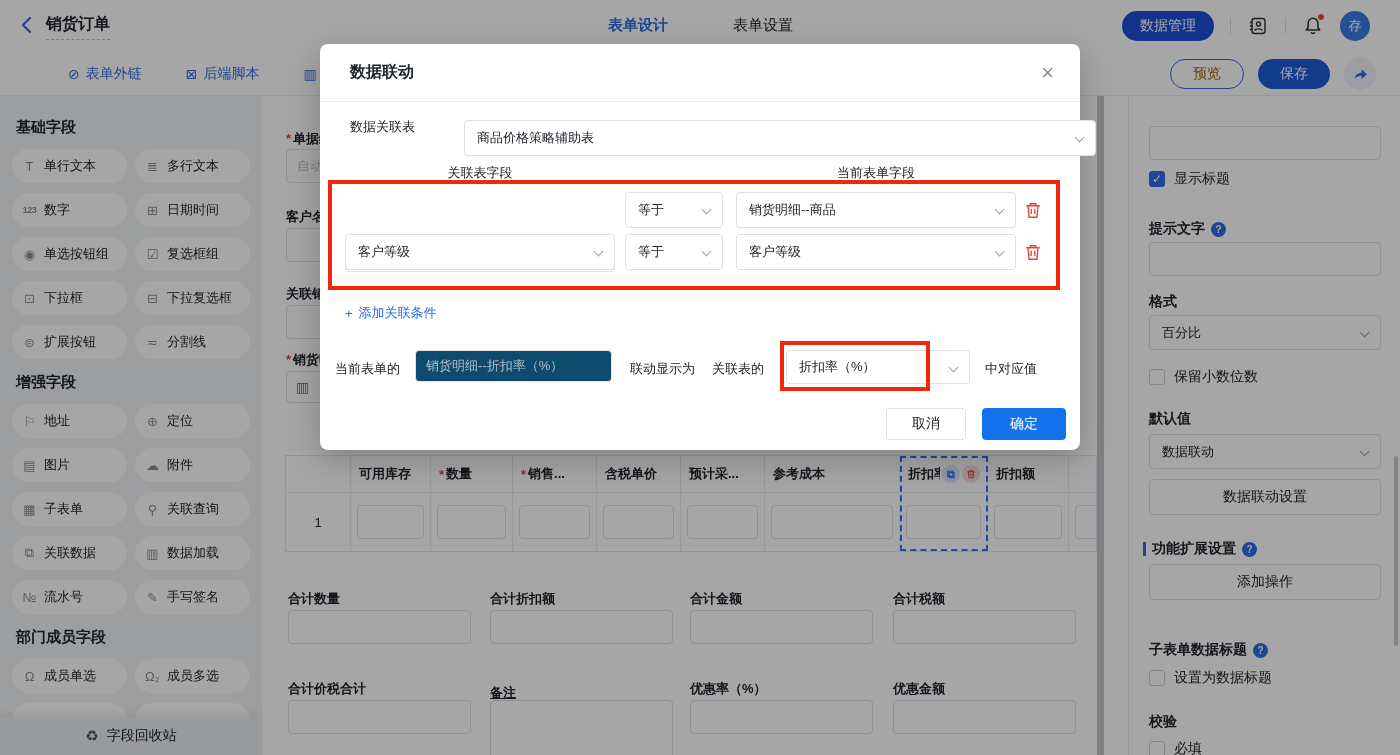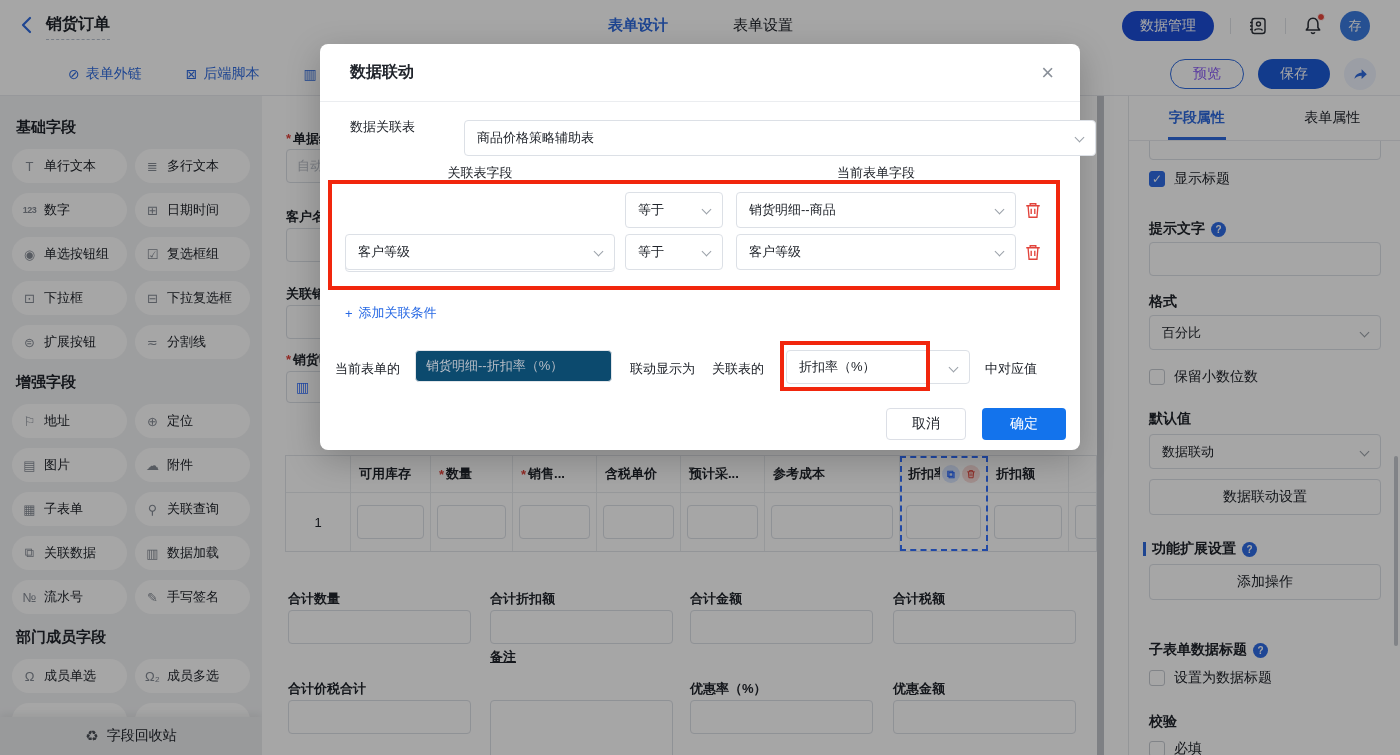--- a/index.html
+++ b/index.html
@@ -19,21 +19,21 @@
   .hicon{width:22px;height:22px;position:relative;display:flex;align-items:center;justify-content:center;cursor:pointer;}
   .reddot{position:absolute;top:-2px;right:-1px;width:8px;height:8px;border-radius:50%;background:#e8473c;border:1.5px solid #fff;}
   .avatar{width:30px;height:30px;border-radius:50%;background:#3b7be0;color:#fff;font-size:13px;display:flex;align-items:center;justify-content:center;cursor:pointer;}
 
   
   .toolbar{position:absolute;top:52px;left:0;right:0;height:44px;background:#fff;border-bottom:1px solid #e8eaee;display:flex;align-items:center;padding:0 24px 0 68px;z-index:1;}
   .tblink{display:flex;align-items:center;gap:6px;color:#2f6bdf;font-size:14px;margin-right:44px;cursor:pointer;}
   .tblink .lic{font-size:14px;}
   .tb2-right{margin-left:auto;display:flex;align-items:center;gap:14px;}
   .pillbtn{height:30px;padding:0 22px;border-radius:16px;font-size:14px;display:flex;align-items:center;cursor:pointer;}
-  .preview{border:1px solid #2f6bdf;color:#8b5cf6;background:#fff;}
+  .preview{border:1px solid #2f6bdf;color:#a16207;background:#fff;}
   .save{background:#1c5bd8;color:#fff;}
   .share-btn{width:32px;height:32px;border-radius:50%;background:#eef3fd;display:flex;align-items:center;justify-content:center;cursor:pointer;}
   .handle{position:absolute;left:752px;top:87px;width:22px;height:9px;background:#c2c6cc;border-radius:0 0 11px 11px;z-index:1;}
 
   
   .sidebar{position:absolute;left:0;top:96px;width:262px;bottom:0;background:#f2f3f5;padding:12px 12px 0 12px;overflow:hidden;}
   .sec-title{font-size:15px;font-weight:700;margin:10px 0 12px 4px;}
   .pill-grid{display:grid;grid-template-columns:1fr 1fr;gap:10px 8px;margin-bottom:14px;}
   .pill{height:34px;background:#fff;border-radius:17px;display:flex;align-items:center;padding:0 9px;font-size:13px;gap:6px;cursor:grab;white-space:nowrap;overflow:hidden;}
   .picon{color:#868c96;font-size:13px;width:17px;text-align:center;flex:none;}
@@ -351,36 +351,32 @@
     <span class="tlabel" style="left:26px;top:494px;">合计数量</span>
     <span class="tlabel" style="left:228px;top:494px;">合计折扣额</span>
     <span class="tlabel" style="left:428px;top:494px;">合计金额</span>
     <span class="tlabel" style="left:631px;top:494px;">合计税额</span>
     <span class="tinput" style="left:26px;top:514px;"></span>
     <span class="tinput" style="left:228px;top:514px;"></span>
     <span class="tinput" style="left:428px;top:514px;"></span>
     <span class="tinput" style="left:631px;top:514px;"></span>
 
     <span class="tlabel" style="left:26px;top:584px;">合计价税合计</span>
-    <span class="tlabel" style="left:228px;top:552px;text-decoration:underline;">备注</span>
+    <span class="tlabel" style="left:228px;top:588px;text-decoration:underline;">备注</span>
     <span class="tlabel" style="left:428px;top:584px;">优惠率（%）</span>
     <span class="tlabel" style="left:631px;top:584px;">优惠金额</span>
     <span class="tinput" style="left:26px;top:604px;"></span>
     <span class="tinput" style="left:228px;top:604px;height:84px;"></span>
     <span class="tinput" style="left:428px;top:604px;"></span>
     <span class="tinput" style="left:631px;top:604px;"></span>
 
     <div class="cscroll"></div>
   </main>
 
   <aside class="rpanel">
-    <div class="rtabs">
-      <span class="rtab act">字段属性</span>
-      <span class="rtab">表单属性</span>
-    </div>
     <div class="rinput" style="top:30px;"></div>
     <div class="rcheckrow" style="top:74px;">
       <span class="cbox on">✓</span>
       <span>显示标题</span>
     </div>
     <div class="rlabel" style="left:20px;top:124px;">
       <span>提示文字</span>
       <span class="qmark">?</span>
     </div>
     <div class="rinput" style="top:146px;"></div>

